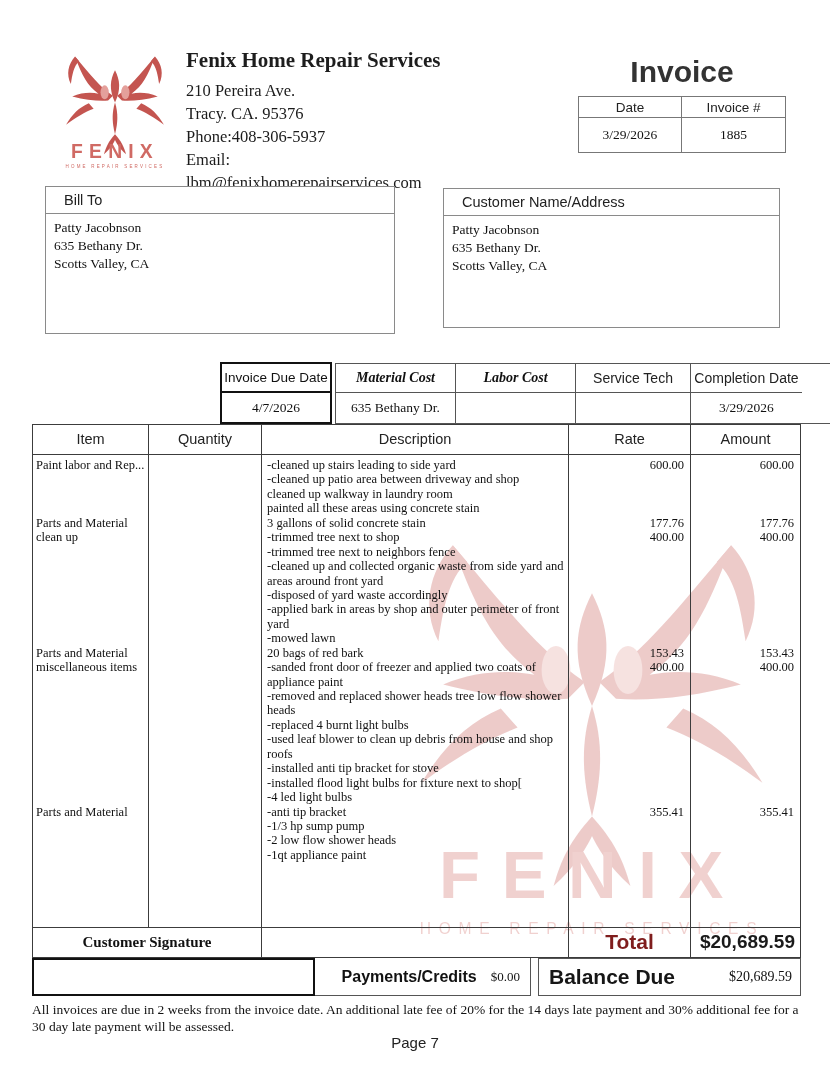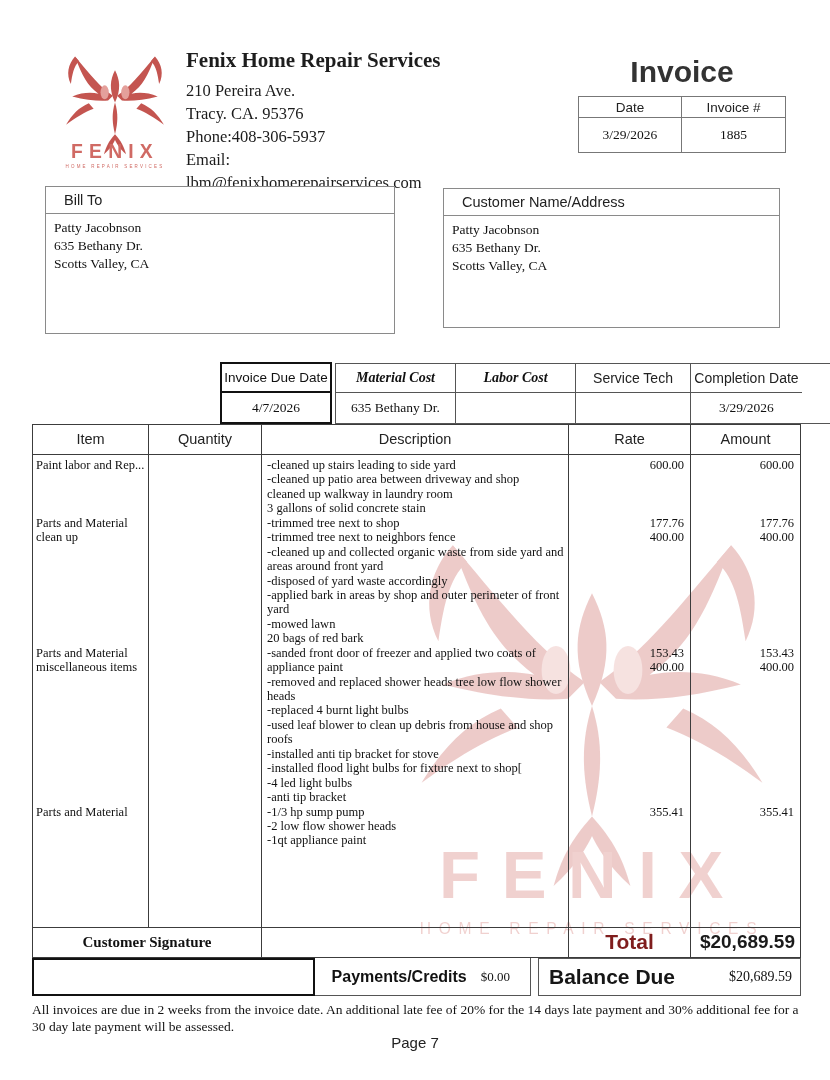--- a/index.html
+++ b/index.html
@@ -66,21 +66,21 @@
   .sig-cell { width:229px; text-align:center; font-weight:bold; font-size:15px; line-height:29px; color:#111; }
   .tot-desc { width:307px; }
   .tot-label { width:122px; font-family:"Liberation Sans", sans-serif; font-weight:bold;
     font-size:21px; text-align:center; line-height:28px; color:#7f1d1d; }
   .tot-value { width:109px; font-family:"Liberation Sans", sans-serif; font-weight:bold;
     font-size:19px; text-align:right; padding-right:5px; line-height:28px; color:#1a1a1a; }
 
   
   .sig-box { left:32px; top:958px; width:283px; height:38px; border:2px solid #111; background:#fff; z-index:2; }
   .pay-cell { left:315px; top:958px; width:216px; height:38px; border-right:1px solid #555; border-bottom:1px solid #555;
-    display:flex; align-items:center; justify-content:flex-end; gap:14px; padding-right:20px; z-index:2; }
+    display:flex; align-items:center; justify-content:flex-end; gap:14px; padding-right:10px; z-index:2; }
   .pay-label { font-family:"Liberation Sans", sans-serif; font-weight:bold; font-size:16px; color:#111; }
   .pay-value { font-size:13px; color:#111; }
   .bal-box { left:538px; top:958px; width:263px; height:38px; border:1px solid #555;
     display:flex; align-items:center; justify-content:space-between; padding:0 8px 0 10px; z-index:2; }
   .bal-label { font-family:"Liberation Sans", sans-serif; font-weight:bold; font-size:21px; color:#161616; }
   .bal-value { font-size:14px; color:#111; }
 
   
   .terms { left:32px; top:1001px; width:772px; font-size:13.5px; line-height:1.28; color:#111; z-index:2; }
   .page-num { left:0; top:1034px; width:830px; text-align:center;
@@ -257,20 +257,21 @@
           <div class="bl">&nbsp;</div>
           <div class="bl">&nbsp;</div>
           <div class="bl">&nbsp;</div>
           <div class="bl">&nbsp;</div>
           <div class="bl">&nbsp;</div>
         </div>
       <div class="mt-col col-desc w-desc bdr">
           <div class="bl">-cleaned up stairs leading to side yard</div>
           <div class="bl">-cleaned up patio area between driveway and shop</div>
           <div class="bl">cleaned up walkway in laundry room</div>
+          <div class="bl">painted all these areas using concrete stain</div>
           <div class="bl">3 gallons of solid concrete stain</div>
           <div class="bl">-trimmed tree next to shop</div>
           <div class="bl">-trimmed tree next to neighbors fence</div>
           <div class="bl">-cleaned up and collected organic waste from side yard and</div>
           <div class="bl">areas around front yard</div>
           <div class="bl">-disposed of yard waste accordingly</div>
           <div class="bl">-applied bark in areas by shop and outer perimeter of front</div>
           <div class="bl">yard</div>
           <div class="bl">-mowed lawn</div>
           <div class="bl">20 bags of red bark</div>

